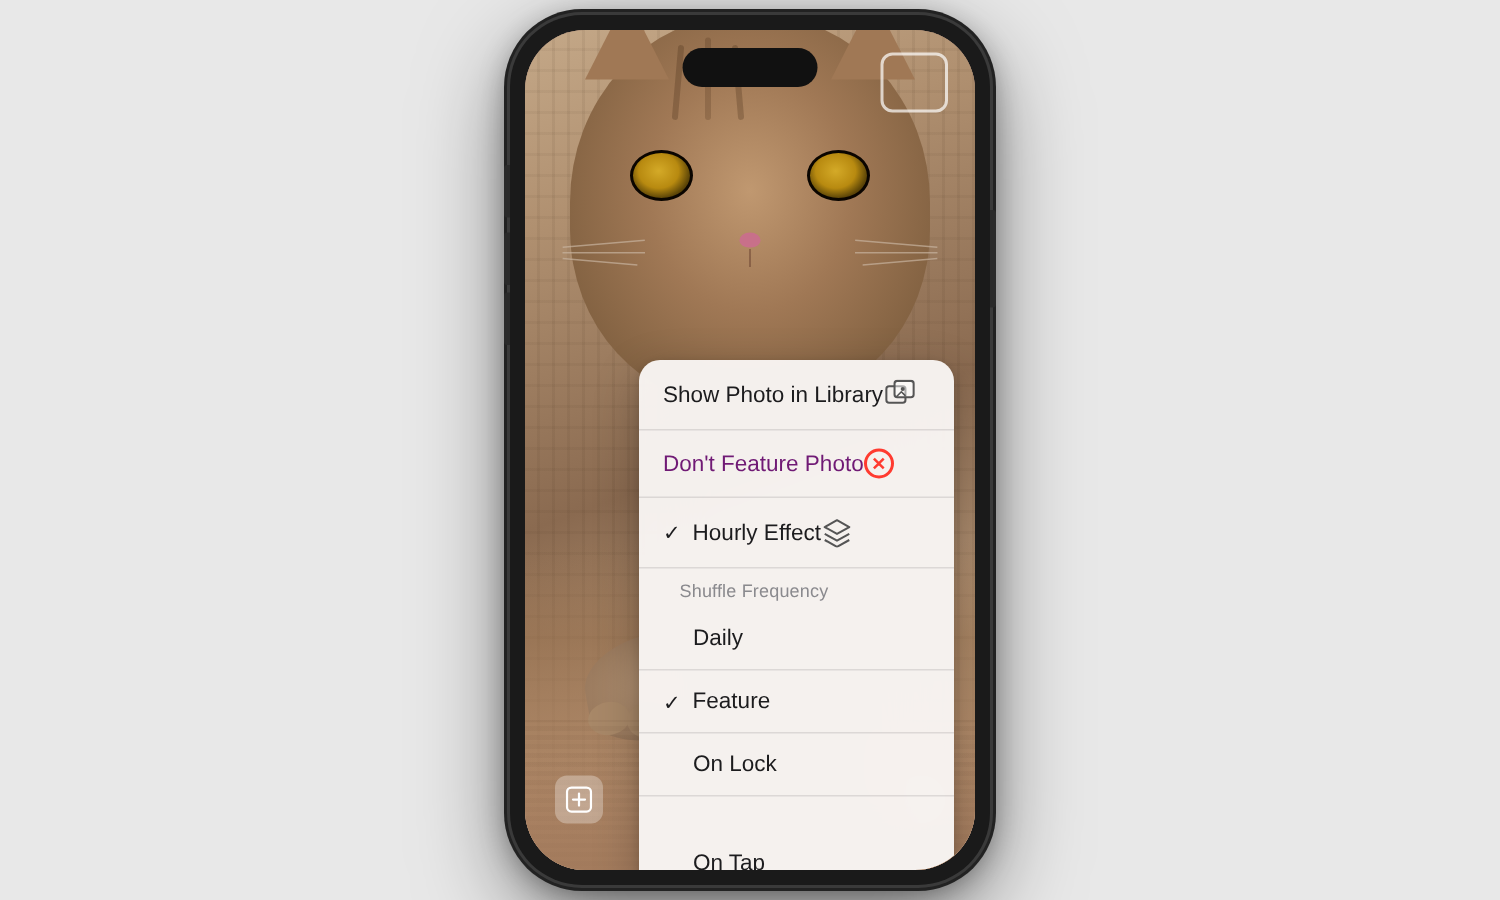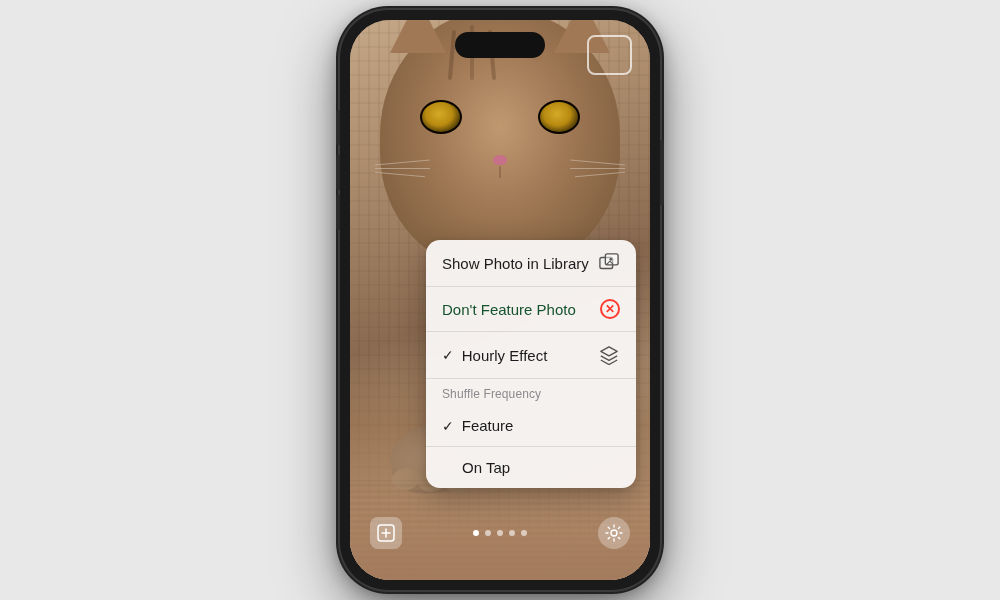--- a/index.html
+++ b/index.html
@@ -195,58 +195,58 @@
       border-radius: 14px;
       overflow: hidden;
       box-shadow: 0 10px 30px rgba(0,0,0,0.25), 0 2px 8px rgba(0,0,0,0.15);
       backdrop-filter: blur(20px);
       z-index: 20;
     }
 
     .menu-item {
       display: flex;
       align-items: center;
-      justify-content: space-between;
+      justify-content: flex-start;
       padding: 12px 16px;
       cursor: pointer;
       position: relative;
     }
 
     .menu-item:not(:last-child) {
       border-bottom: 0.5px solid rgba(0,0,0,0.1);
     }
 
     .menu-item-text {
       font-size: 15px;
       color: #1c1c1e;
       font-weight: 400;
     }
 
     .menu-item-text.red {
-      color: #14532d;
+      color: #701a75;
     }
 
     .menu-item-text.checkmark {
       display: flex;
       align-items: center;
       gap: 6px;
     }
 
     .menu-item-icon {
       width: 22px;
       height: 22px;
       display: flex;
       align-items: center;
       justify-content: center;
       font-size: 14px;
       color: #666;
     }
 
     .section-header {
-      padding: 8px 16px 4px;
+      padding: 8px 27px 4px;
       font-size: 12px;
       color: #8a8a8e;
       font-weight: 400;
       letter-spacing: 0.01em;
     }
 
     .checkmark-char {
       color: #1c1c1e;
       font-size: 14px;
       margin-right: 2px;
@@ -361,31 +361,37 @@
               <path d="M2 12 L11 17 L20 12" stroke="#555" stroke-width="1.5" fill="none" stroke-linejoin="round"></path>
               <path d="M2 16.5 L11 21.5 L20 16.5" stroke="#555" stroke-width="1.5" fill="none" stroke-linejoin="round"></path>
             </svg>
           </div>
         </div>
 
         <div class="section-header">
           <span>Shuffle Frequency</span>
         </div>
 
+        <div class="menu-item">
+          <span class="menu-item-text" style="padding-left:20px;">Daily</span>
+        </div>
 
         <div class="menu-item">
           <span class="menu-item-text checkmark">
             <span class="checkmark-char">✓</span>
             <span>Feature</span>
           </span>
         </div>
 
-
-        <div class="menu-item">
-          <span class="menu-item-text" style="padding-left:20px;">On Tap</span>
+        <div class="menu-item">
+          <span class="menu-item-text" style="padding-left:20px;">On Lock</span>
+        </div>
+
+        <div class="menu-item">
+          <span class="menu-item-text" style="padding-left:20px;margin-top:24px;">On Tap</span>
         </div>
 
       </div>
 
       <div class="bottom-bar">
         <div class="bottom-icon-left">
           <svg width="18" height="18" viewBox="0 0 18 18" fill="none">
             <rect x="1" y="1" width="16" height="16" rx="3" stroke="white" stroke-width="1.5" fill="none"></rect>
             <path d="M9 5 L9 13 M5 9 L13 9" stroke="white" stroke-width="1.5" stroke-linecap="round"></path>
           </svg>

